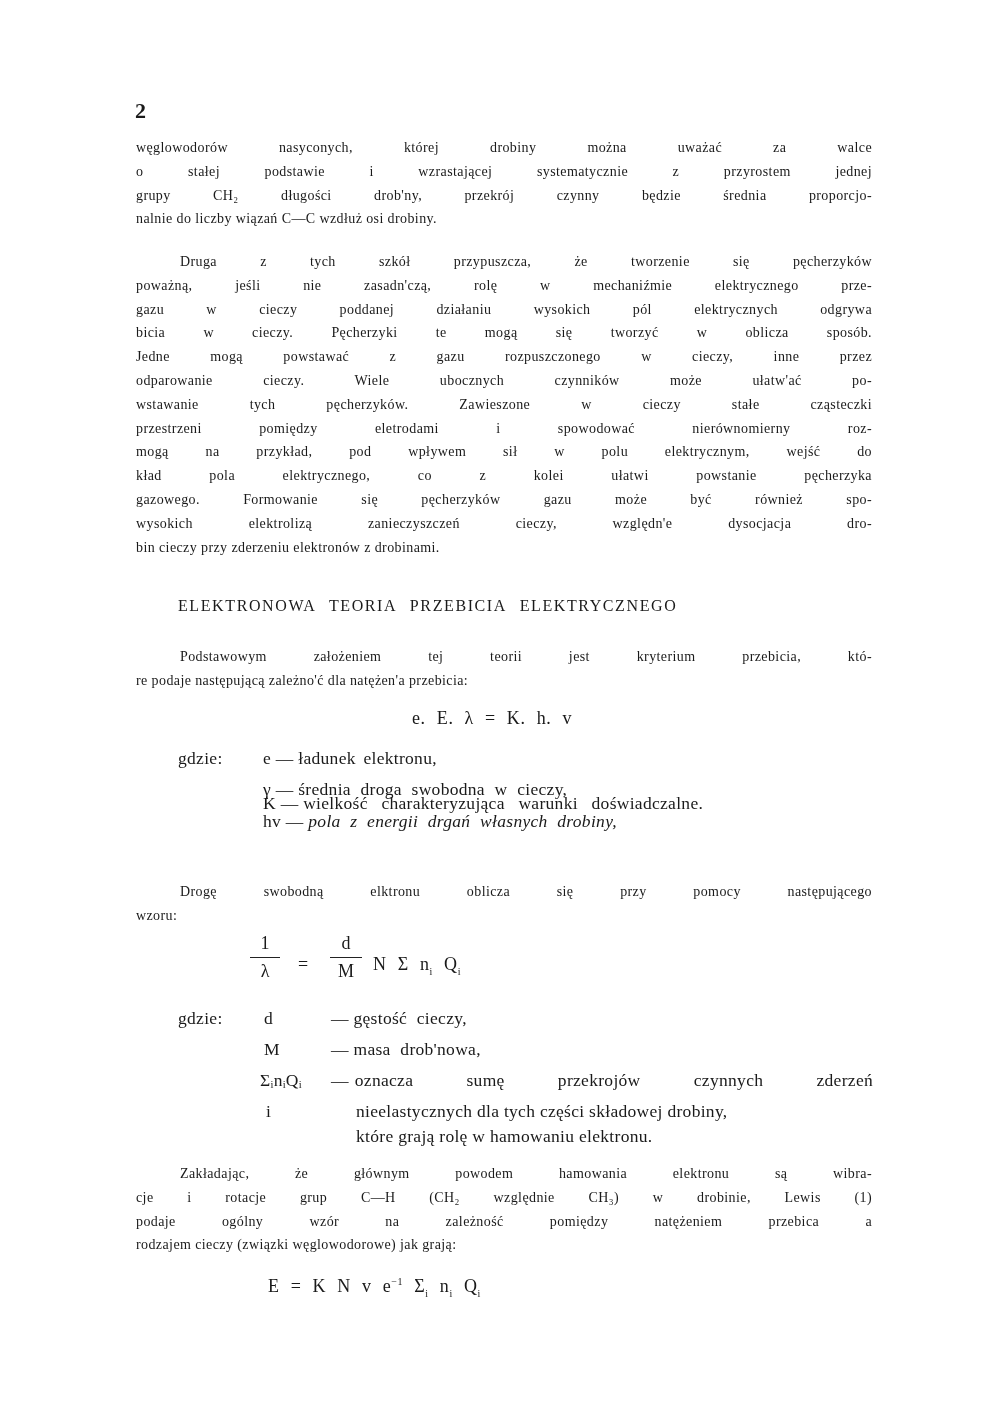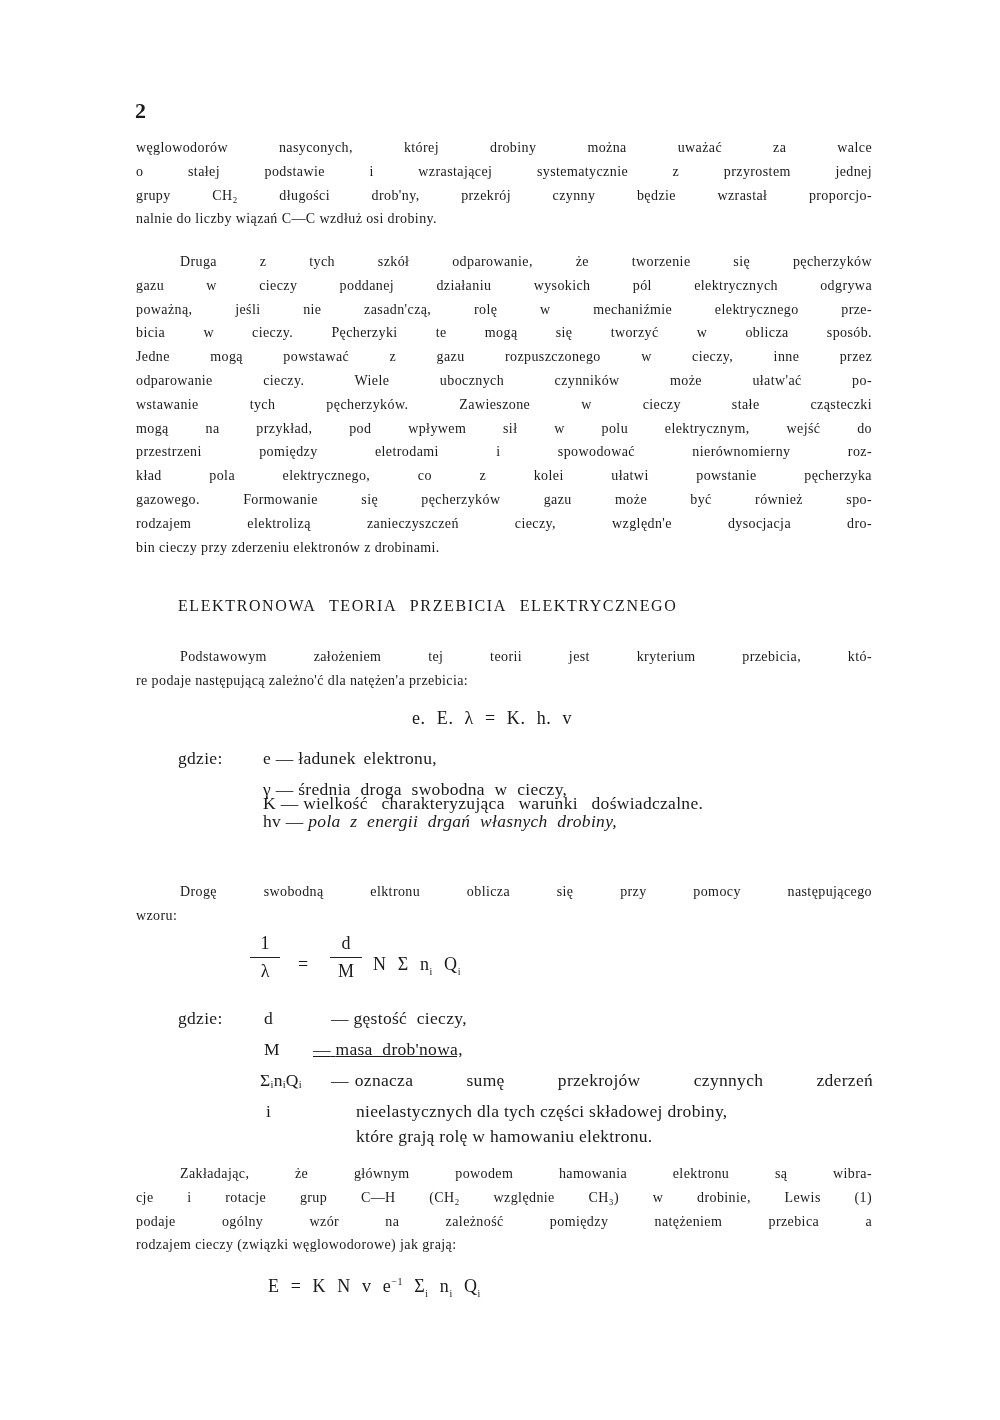--- a/index.html
+++ b/index.html
@@ -23,37 +23,37 @@
   .italic { font-style: italic; }
 </style>
 </head>
 <body>
 
 <div class="abs page-num">2</div>
 
 <div class="para" style="top:136px;">
   <span class="line">węglowodorów nasyconych, której drobiny można uważać za walce</span>
   <span class="line">o stałej podstawie i wzrastającej systematycznie z przyrostem jednej</span>
-  <span class="line">grupy CH₂ długości drob'ny, przekrój czynny będzie wzrastał proporcjo-</span>
+  <span class="line">grupy CH₂ długości drob'ny, przekrój czynny będzie średnia proporcjo-</span>
   <span class="line last">nalnie do liczby wiązań C—C wzdłuż osi drobiny.</span>
 </div>
 
 <div class="para" style="top:250px;">
-  <span class="line indent">Druga z tych szkół odparowanie, że tworzenie się pęcherzyków</span>
+  <span class="line indent">Druga z tych szkół przypuszcza, że tworzenie się pęcherzyków</span>
+  <span class="line">poważną, jeśli nie zasadn'czą, rolę w mechaniźmie elektrycznego prze-</span>
   <span class="line">gazu w cieczy poddanej działaniu wysokich pól elektrycznych odgrywa</span>
-  <span class="line">poważną, jeśli nie zasadn'czą, rolę w mechaniźmie elektrycznego prze-</span>
   <span class="line">bicia w cieczy. Pęcherzyki te mogą się tworzyć w oblicza sposób.</span>
   <span class="line">Jedne mogą powstawać z gazu rozpuszczonego w cieczy, inne przez</span>
   <span class="line">odparowanie cieczy. Wiele ubocznych czynników może ułatw'ać po-</span>
   <span class="line">wstawanie tych pęcherzyków. Zawieszone w cieczy stałe cząsteczki</span>
+  <span class="line">przestrzeni pomiędzy eletrodami i spowodować nierównomierny roz-</span>
   <span class="line">mogą na przykład, pod wpływem sił w polu elektrycznym, wejść do</span>
-  <span class="line">przestrzeni pomiędzy eletrodami i spowodować nierównomierny roz-</span>
   <span class="line">kład pola elektrycznego, co z kolei ułatwi powstanie pęcherzyka</span>
   <span class="line">gazowego. Formowanie się pęcherzyków gazu może być również spo-</span>
-  <span class="line">rodzajem elektrolizą zanieczyszczeń cieczy, względn'e dysocjacja dro-</span>
+  <span class="line">wysokich elektrolizą zanieczyszczeń cieczy, względn'e dysocjacja dro-</span>
   <span class="line last">bin cieczy przy zderzeniu elektronów z drobinami.</span>
 </div>
 
 <div class="abs heading">ELEKTRONOWA TEORIA PRZEBICIA ELEKTRYCZNEGO</div>
 
 <div class="para" style="top:645px;">
   <span class="line indent">Podstawowym założeniem tej teorii jest kryterium przebicia, któ-</span>
   <span class="line last">re podaje następującą zależno'ć dla natężen'a przebicia:</span>
 </div>
 
@@ -103,21 +103,21 @@
   <span><span>n</span><sub>i</sub></span>
   <span><span>Q</span><sub>i</sub></span>
 </div>
 
 <div class="def-row" style="left:178px; top:1008px;">gdzie:</div>
 <div class="def-row" style="left:264px; top:1008px;">d</div>
 <div class="def-row" style="left:331px; top:1008px;">
   <span>—</span> <span style="word-spacing:5px;">gęstość cieczy,</span>
 </div>
 <div class="def-row" style="left:264px; top:1039px;">M</div>
-<div class="def-row" style="left:313px; top:1039px;text-decoration:underline;">
+<div class="def-row" style="left:331px; top:1039px;">
   <span>—</span> <span style="word-spacing:5px;">masa drob'nowa,</span>
 </div>
 <div class="def-row" style="left:260px; top:1070px;">ΣᵢnᵢQᵢ</div>
 <div class="def-row" style="left:331px; top:1070px; width:542px; display:flex; justify-content:space-between;">
   <span>—</span>
   <span style="flex:1; margin-left:6px; word-spacing:38px; text-align:justify; text-align-last:justify;">oznacza sumę przekrojów czynnych zderzeń</span>
 </div>
 <div class="def-row" style="left:266px; top:1101px;">i</div>
 <div class="def-row" style="left:356px; top:1101px;">nieelastycznych dla tych części składowej drobiny,</div>
 <div class="def-row" style="left:356px; top:1126px;">które grają rolę w hamowaniu elektronu.</div>

